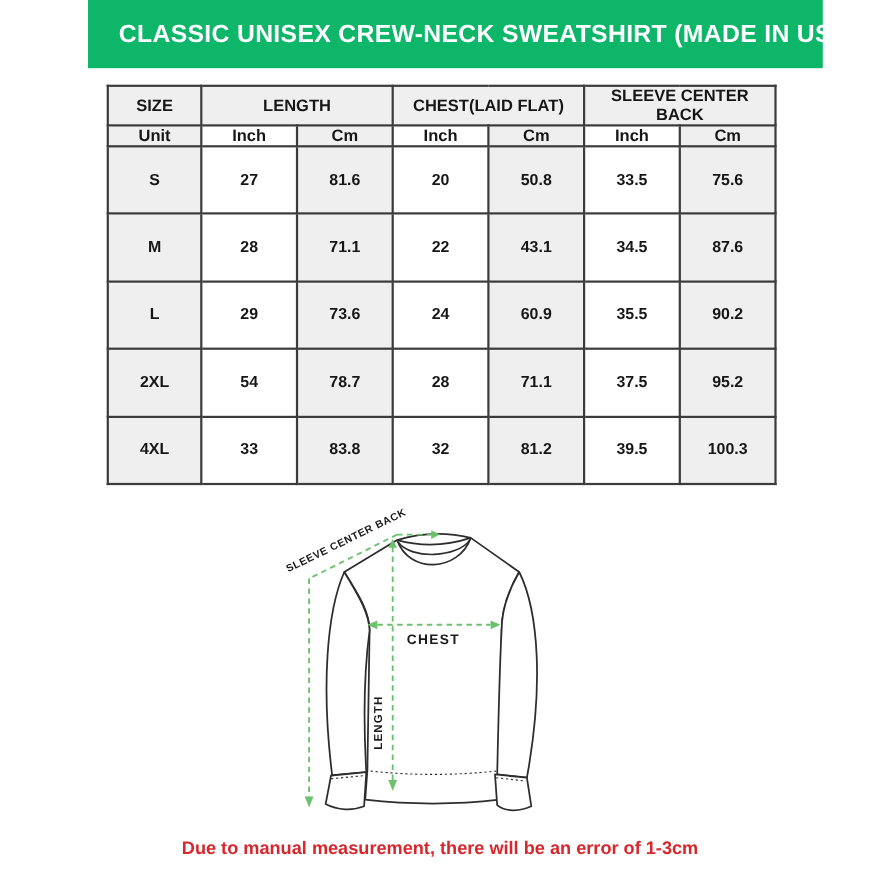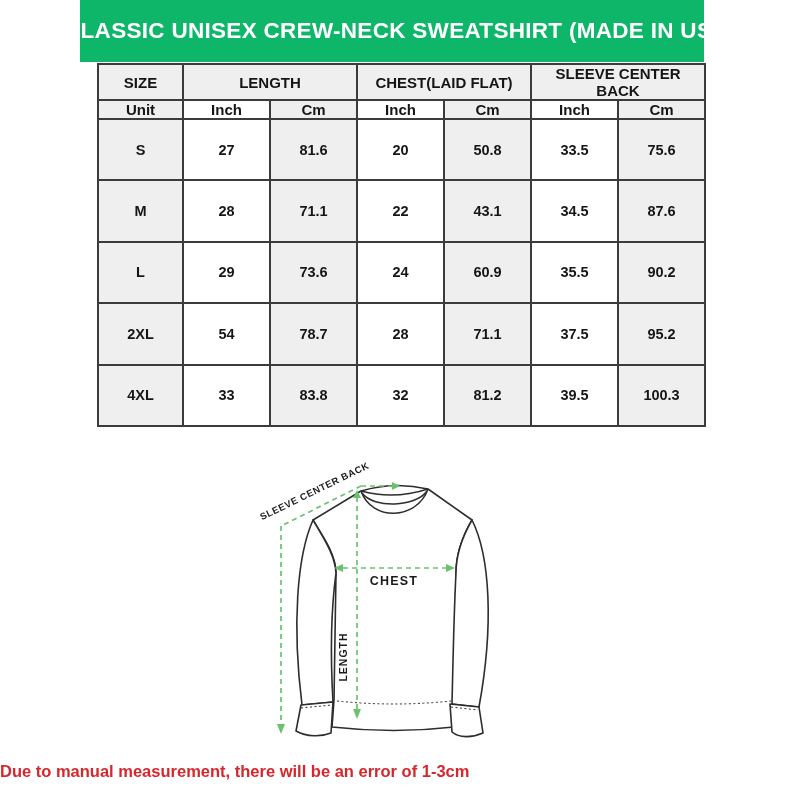--- a/index.html
+++ b/index.html
@@ -7,29 +7,29 @@
     width:800px;height:800px;background:#ffffff;overflow:hidden;
     font-family:"Liberation Sans", sans-serif;
     -webkit-font-smoothing:antialiased;
   }
   .page{position:relative;width:800px;height:800px;background:#ffffff;}
 
   
   .banner{
     position:absolute;left:80px;top:0;width:624px;height:62px;
     background:var(--banner-green,#0eb66a);
-    display:flex;align-items:center;justify-content:center;
+    display:flex;align-items:center;justify-content:center;padding-left:44px;
   }
   .banner-title{
     color:#ffffff;font-size:22.5px;font-weight:bold;letter-spacing:.3px;white-space:nowrap;
   }
 
   
   table.size-chart{
-    position:absolute;left:97px;top:63px;width:607px;height:364px;
+    position:absolute;left:97px;top:77px;width:607px;height:364px;
     border-collapse:collapse;table-layout:fixed;
     border:2px solid var(--grid,#3b3b3b);
   }
   table.size-chart th,table.size-chart td{
     border:2px solid var(--grid,#3b3b3b);
     text-align:center;vertical-align:middle;
     font-weight:bold;color:#161616;background:#ffffff;
     padding:0;
   }
   table.size-chart th{font-size:15px;}
@@ -42,21 +42,21 @@
   .garment-line{fill:none;stroke:var(--outline,#2d2d2d);stroke-width:1.5;}
   .stitch{fill:none;stroke:var(--outline,#2d2d2d);stroke-width:1;stroke-dasharray:2 2.5;}
   .dash{fill:none;stroke:var(--arrow-green,#6cc16e);stroke-width:1.7;stroke-dasharray:5 4;}
   .head{fill:var(--arrow-green,#6cc16e);stroke:none;}
   .measure-label{
     font-family:"Liberation Sans", sans-serif;font-weight:bold;fill:#1a1a1a;
   }
 
   
   .disclaimer{
-    position:absolute;left:0;right:0;top:762px;
+    position:absolute;left:0;right:0;top:762px;text-align:center;
     color:var(--disclaimer-red,#d8262c);font-size:16.5px;font-weight:bold;white-space:nowrap;
   }
 </style>
 </head>
 <body>
 
 <div class="page">
 
   <div class="banner">
     <div class="banner-title">CLASSIC UNISEX CREW-NECK SWEATSHIRT (MADE IN US)</div>

